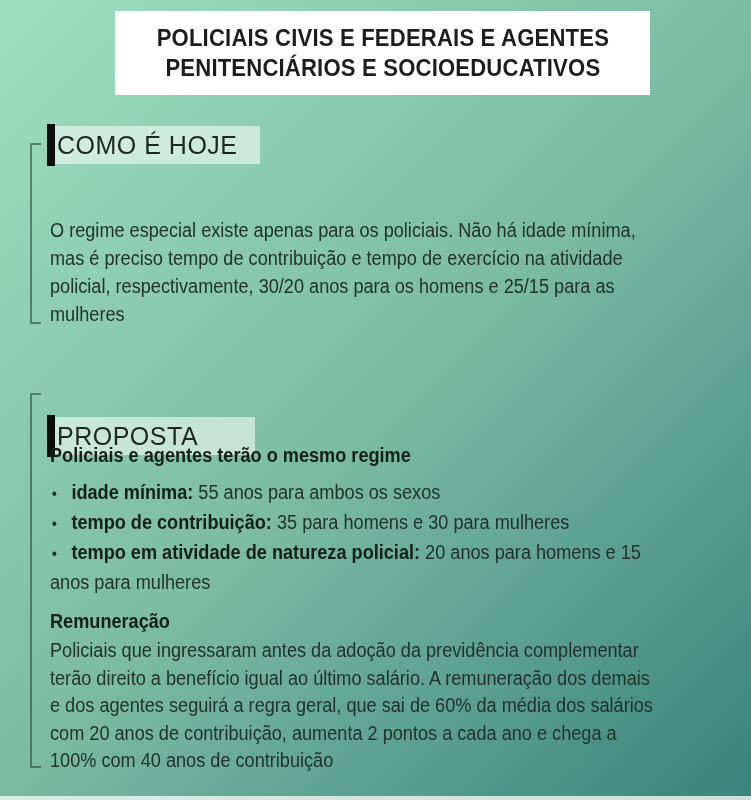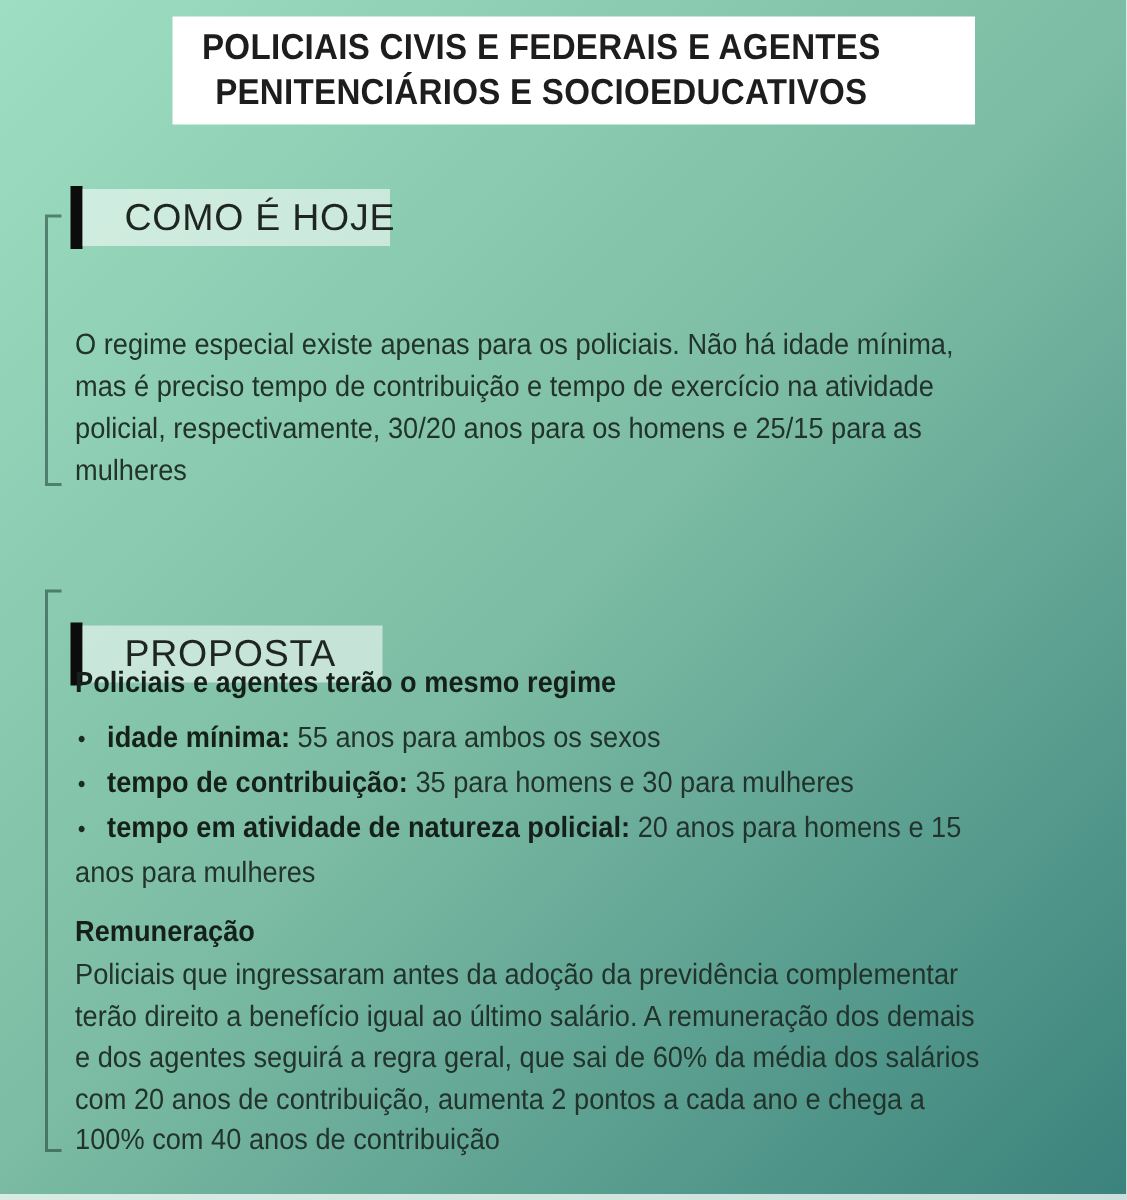--- a/index.html
+++ b/index.html
@@ -20,25 +20,25 @@
   .bottom-strip {
     position: absolute;
     left: 0; bottom: 0;
     width: 100%; height: 4px;
     background: rgba(240, 248, 244, 0.8);
   }
   
   .title-box {
     position: absolute;
     left: 115px; top: 11px;
-    width: 535px; height: 72px;
+    width: 535px; height: 84px;
     background: #ffffff;
     display: flex;
     align-items: center;
-    justify-content: flex-start;
+    justify-content: center;
   }
   .title-text {
     font-size: 24px;
     line-height: 30px;
     font-weight: 700;
     color: #1d1d1d;
     text-align: center;
     white-space: pre-line;
     transform: scaleX(0.92);
     letter-spacing: 0.2px;
@@ -55,21 +55,21 @@
     height: 42px;
     background: #0c0c0c;
     flex: 0 0 8px;
   }
   .sec-box {
     margin-top: 2px;
     height: 38px;
     background: rgba(255, 255, 255, 0.55);
     display: flex;
     align-items: center;
-    padding-left: 28px;
+    padding-left: 2px;
     box-sizing: border-box;
   }
   .sec-box.w1 { width: 205px; }
   .sec-box.w2 { width: 200px; }
   .sec-label {
     font-size: 25px;
     color: #1e2622;
     letter-spacing: 0.5px;
     white-space: nowrap;
   }

